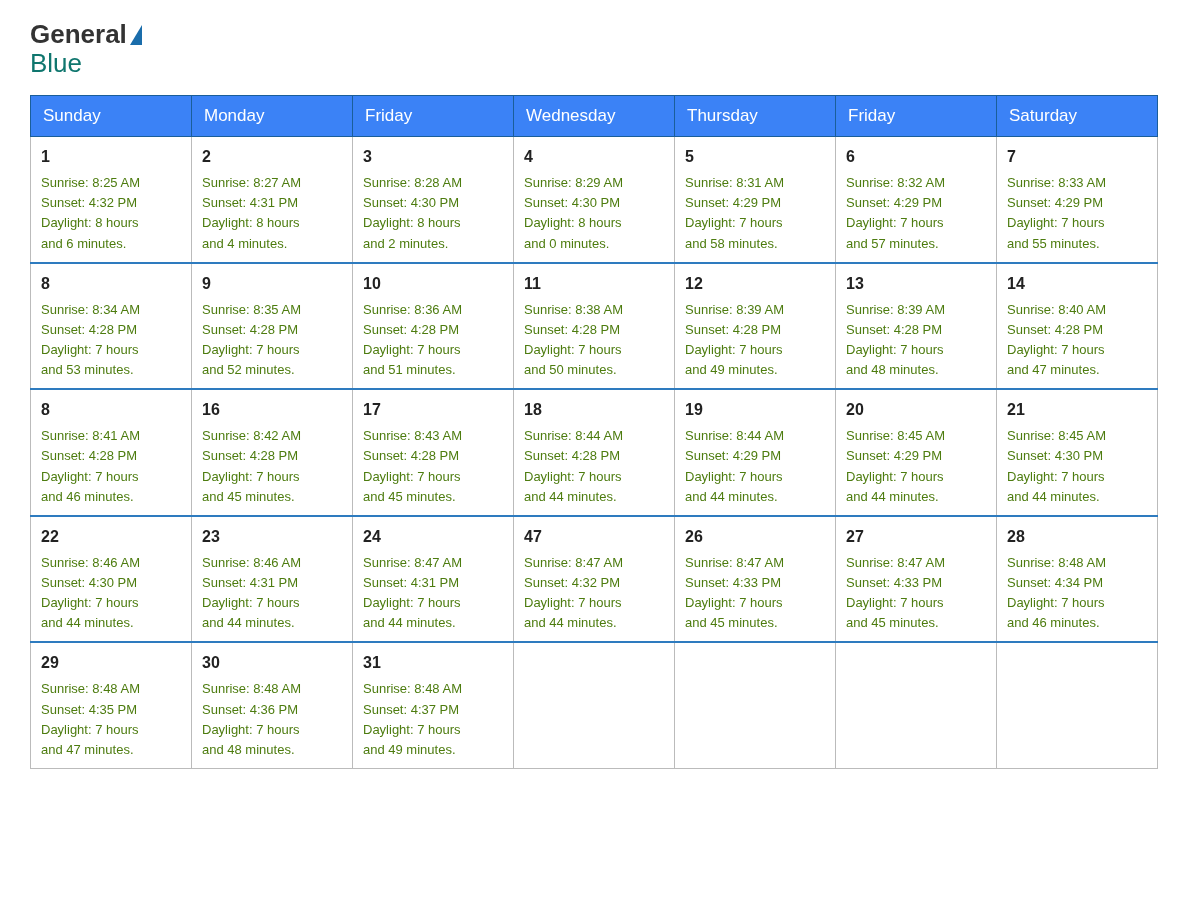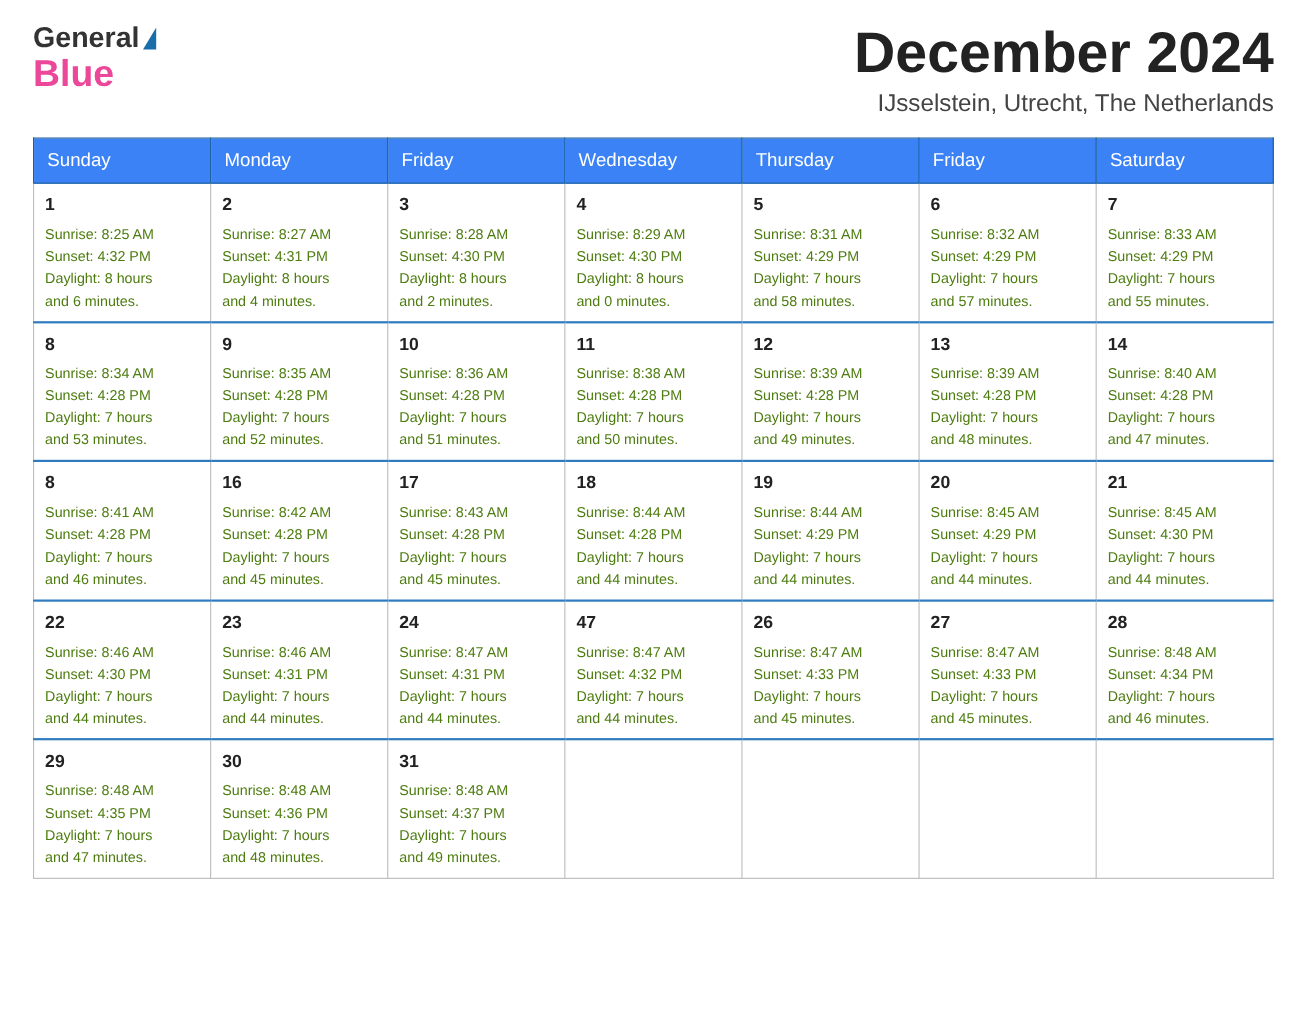--- a/index.html
+++ b/index.html
@@ -20,23 +20,23 @@
       display: flex;
       align-items: center;
       gap: 4px;
     }
     .logo-text-general {
       font-size: 26px;
       font-weight: bold;
       color: #333;
     }
     .logo-text-blue {
-      font-size: 34px;
-      font-weight: bold;
-      color: #ec4899;
+      font-size: 26px;
+      font-weight: normal;
+      color: #0f766e;
     }
     .title-block {
       text-align: right;
     }
     .month-title {
       font-size: 52px;
       font-weight: bold;
       color: #222;
       line-height: 1.1;
     }
@@ -98,24 +98,20 @@
         <span class="logo-text-general">General</span>
         <div style="display:inline-block;margin-left:3px;margin-top:2px;">
           <div style="width:0;height:0;border-left:12px solid transparent;border-right:0px solid transparent;border-bottom:20px solid #1a6dab;"></div>
         </div>
       </div>
       <div>
         <span class="logo-text-blue">Blue</span>
       </div>
     </div>
   </div>
-  <div class="title-block">
-    <div class="month-title">December 2024</div>
-    <div class="location-title">IJsselstein, Utrecht, The Netherlands</div>
-  </div>
 </div>
 
 <table class="calendar">
   <thead>
     <tr>
       <th><span>Sunday</span></th>
       <th><span>Monday</span></th>
       <th><span>Friday</span></th>
       <th><span>Wednesday</span></th>
       <th><span>Thursday</span></th>

